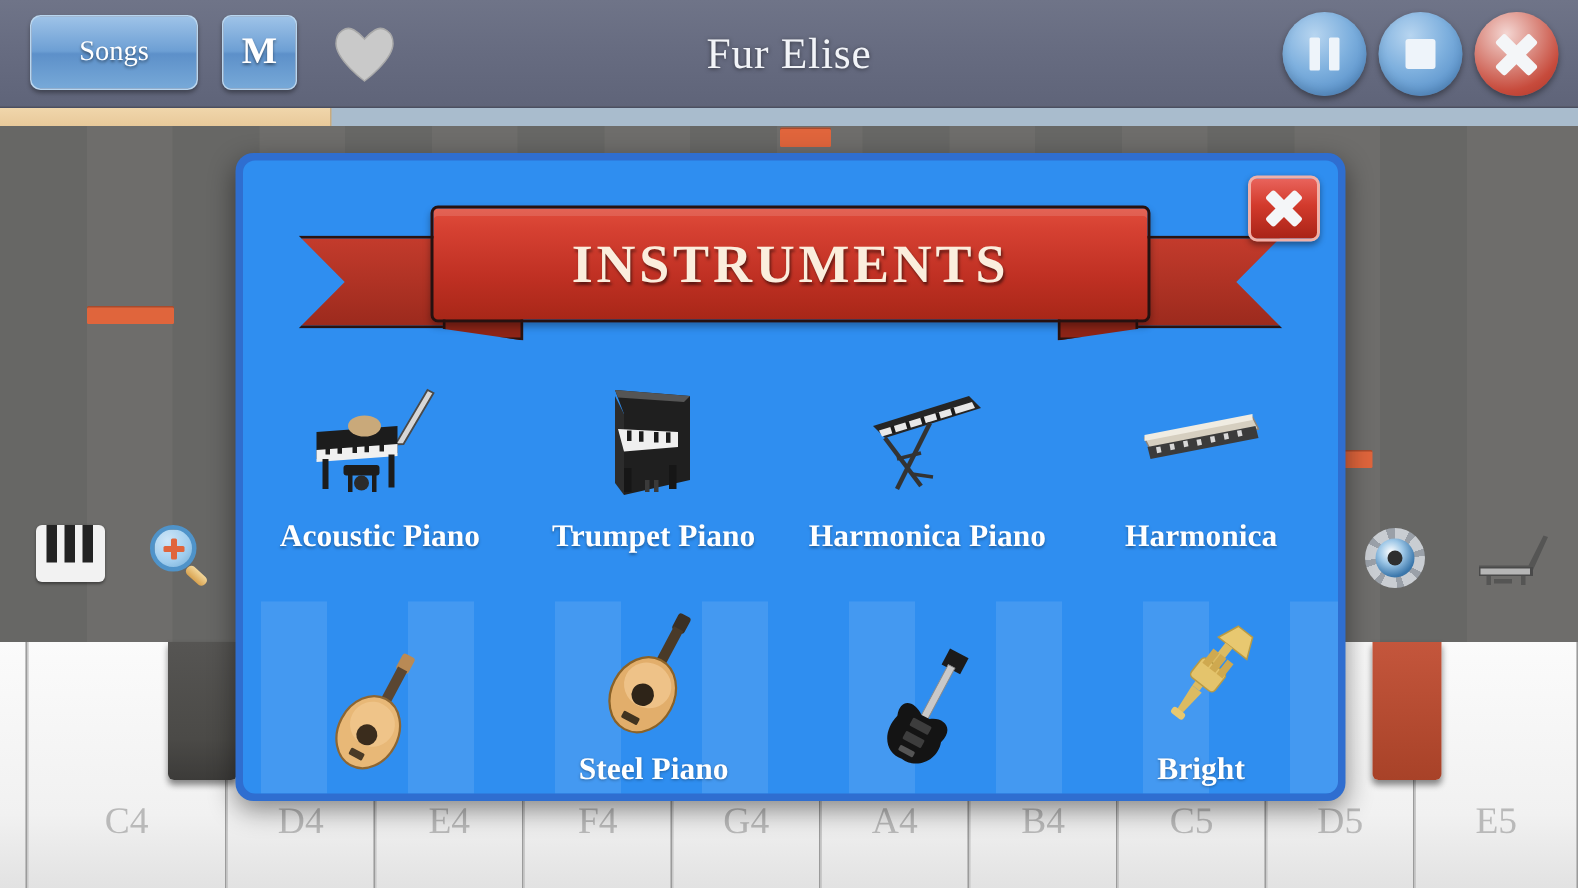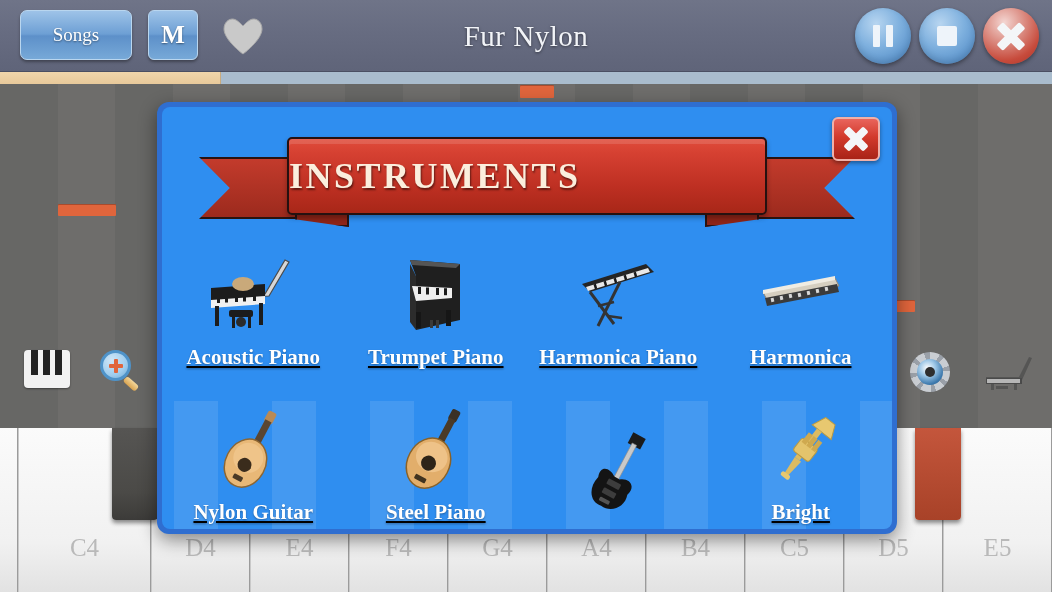--- a/index.html
+++ b/index.html
@@ -281,21 +281,21 @@
     background: #8d2417; border: 2px solid #2a1310;
   }
   .ribbon .fold.left  { left: 8px;  clip-path: polygon(0 0, 100% 0, 100% 100%, 0 70%); }
   .ribbon .fold.right { right: 8px; clip-path: polygon(0 0, 100% 0, 100% 70%, 0 100%); }
   .ribbon .body {
     position: absolute; left: 0; top: 8px;
     width: 480px; height: 78px;
     border-radius: 5px;
     background: linear-gradient(180deg,#e04c3b 0%, #d64132 18%, #bf3023 62%, #a82718 100%);
     border: 2px solid #261110;
-    display: flex; align-items: center; justify-content: flex-start;
+    display: flex; align-items: center; justify-content: center;
     box-shadow: inset 0 5px 0 rgba(255,255,255,.13), 0 3px 5px rgba(0,0,0,.3);
   }
   .ribbon .label {
     color: #fbeedd;
     font-size: 36px;
     font-weight: bold;
     letter-spacing: 2.5px;
     text-shadow: 1px 2px 2px rgba(0,0,0,.5);
   }
 
@@ -307,21 +307,20 @@
     display: grid;
     grid-template-columns: repeat(4, 1fr);
     grid-template-rows: repeat(2, 1fr);
     z-index: 3;
   }
   .cell {
     display: flex; flex-direction: column;
     align-items: center; justify-content: flex-end;
     padding-bottom: 10px;
     cursor: pointer;
-    text-decoration: underline;
   }
   .cell .art {
     height: 86px; width: 128px;
     display: flex; align-items: center; justify-content: center;
     margin-bottom: 8px;
   }
   .cell .name {
     color: #ffffff;
     font-size: 21px;
     font-weight: bold;
@@ -417,21 +416,21 @@
     <div class="btn-m">
       <span>M</span>
     </div>
     <div class="heart-btn">
       <svg width="42" height="40" viewBox="0 0 42 40">
         <path d="M21 38 C21 38 2 24 2 13 C2 5 9 1 14 4 C17.5 6 21 10 21 10 C21 10 24.5 6 28 4 C33 1 40 5 40 13 C40 24 21 38 21 38 Z" fill="#c9c9c9" stroke="#a9a9a9" stroke-width="1"></path>
       </svg>
     </div>
 
     <div class="song-title">
-      <span>Fur Nylon</span>
+      <span>Fur Elise</span>
     </div>
 
     <div class="round-btn round-blue" style="left:855px;">
       <span class="pause-glyph">
           <i></i>
           <i></i>
         </span>
     </div>
     <div class="round-btn round-blue" style="left:919px;">
       <span class="stop-glyph"></span>
@@ -570,21 +569,20 @@
                 <rect x="46" y="4" width="9" height="12" rx="2" fill="#b98a55"></rect>
                 <rect x="47" y="14" width="7" height="36" fill="#5a4632"></rect>
                 <ellipse cx="50" cy="62" rx="20" ry="25" fill="#e8b877"></ellipse>
                 <ellipse cx="50" cy="56" rx="15" ry="15" fill="#efc489"></ellipse>
                 <ellipse cx="50" cy="64" rx="7" ry="7" fill="#3a2c1c"></ellipse>
                 <rect x="45" y="76" width="10" height="5" rx="1" fill="#4a3a26"></rect>
                 <ellipse cx="50" cy="62" rx="20" ry="25" fill="none" stroke="#8d6632" stroke-width="1.5"></ellipse>
               </g>
             </svg>
           </div>
-          <div class="name">Nylon Guitar</div>
         </div>
 
         <div class="cell">
           <div class="art">
             <svg width="100" height="92" viewBox="0 0 100 92">
               <g transform="rotate(28 50 46)">
                 <rect x="46" y="2" width="9" height="12" rx="2" fill="#3a3025"></rect>
                 <rect x="47" y="12" width="7" height="38" fill="#4a3a28"></rect>
                 <ellipse cx="50" cy="62" rx="21" ry="26" fill="#e2ae6b"></ellipse>
                 <ellipse cx="50" cy="55" rx="16" ry="15" fill="#eec288"></ellipse>

